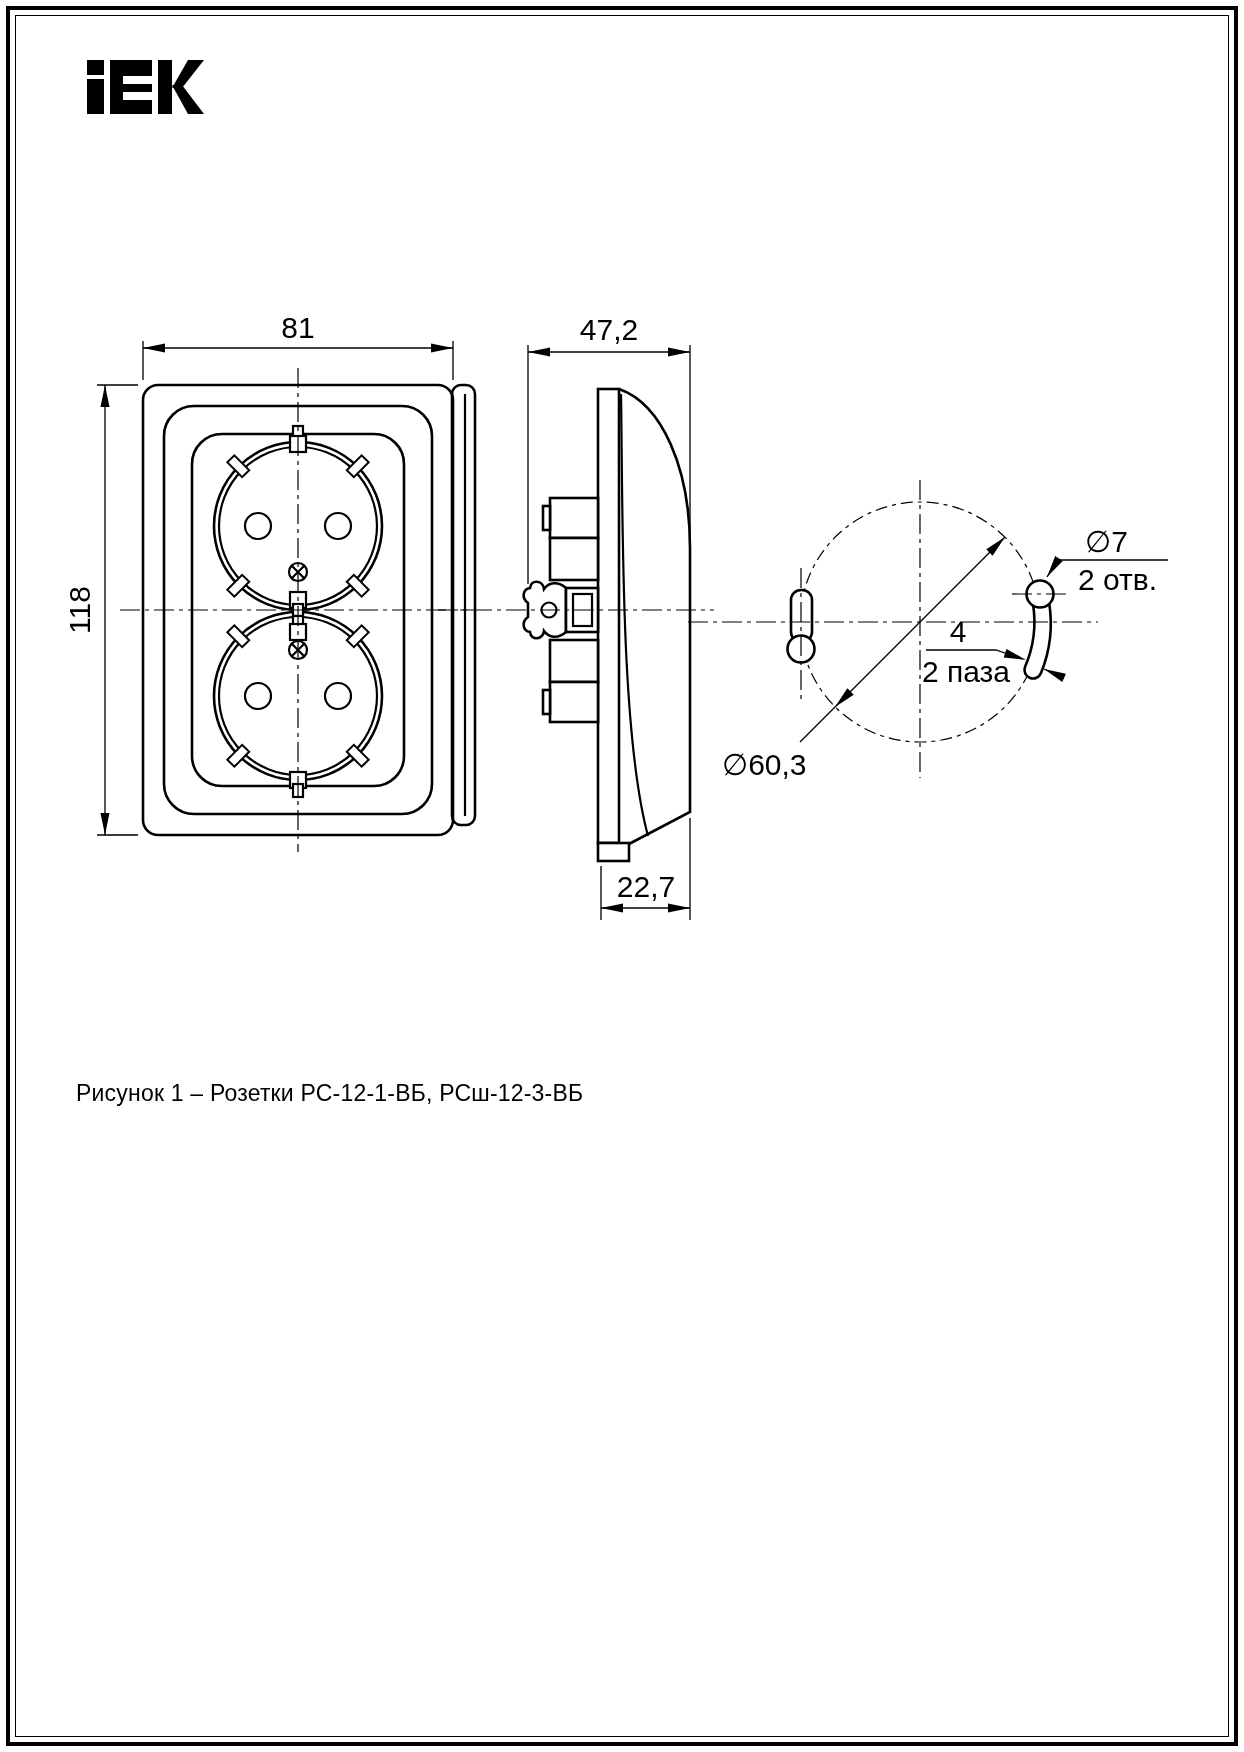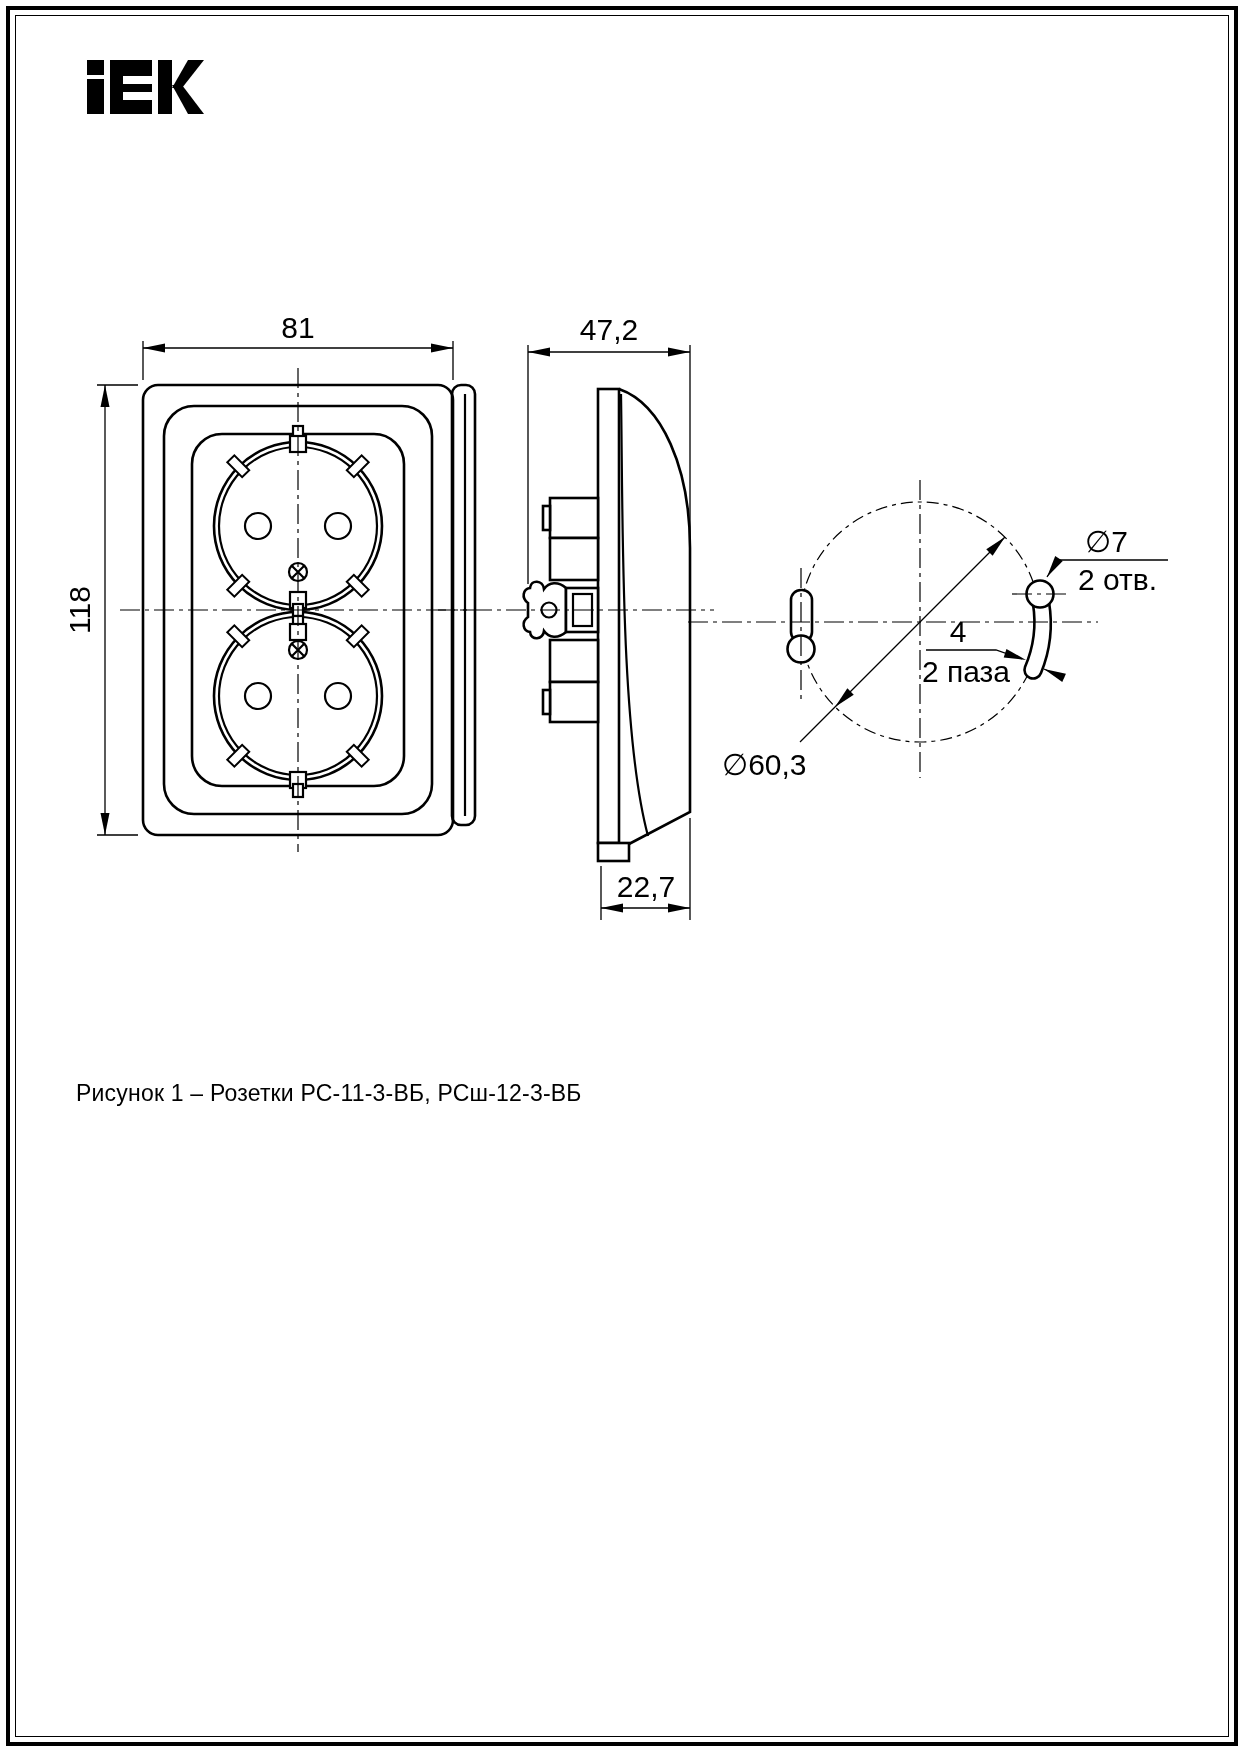--- a/index.html
+++ b/index.html
@@ -205,14 +205,14 @@
         <path class="dim" d="M 926,650 L 996,650 L 1022,659"></path>
         <path class="ar" d="M 0,0 L -22,-4.5 L -22,4.5 Z" transform="translate(1026,660) rotate(18)"></path>
         <path class="dim" d="M 1044,669 L 1064,678"></path>
         <path class="ar" d="M 0,0 L -22,-4.5 L -22,4.5 Z" transform="translate(1044,669) rotate(204)"></path>
         <text class="dtx" x="958" y="642" text-anchor="middle">4</text>
         <text class="dtx" x="922" y="682" text-anchor="start">2 паза</text>
       </g>
     </g>
   </svg>
 
-  <div class="caption">Рисунок 1 – Розетки РС-11-3-ВБ, РСш-12-3-ВБ</div>
+  <div class="caption">Рисунок 1 – Розетки РС-12-1-ВБ, РСш-12-3-ВБ</div>
 </div>
 
 </body></html>

